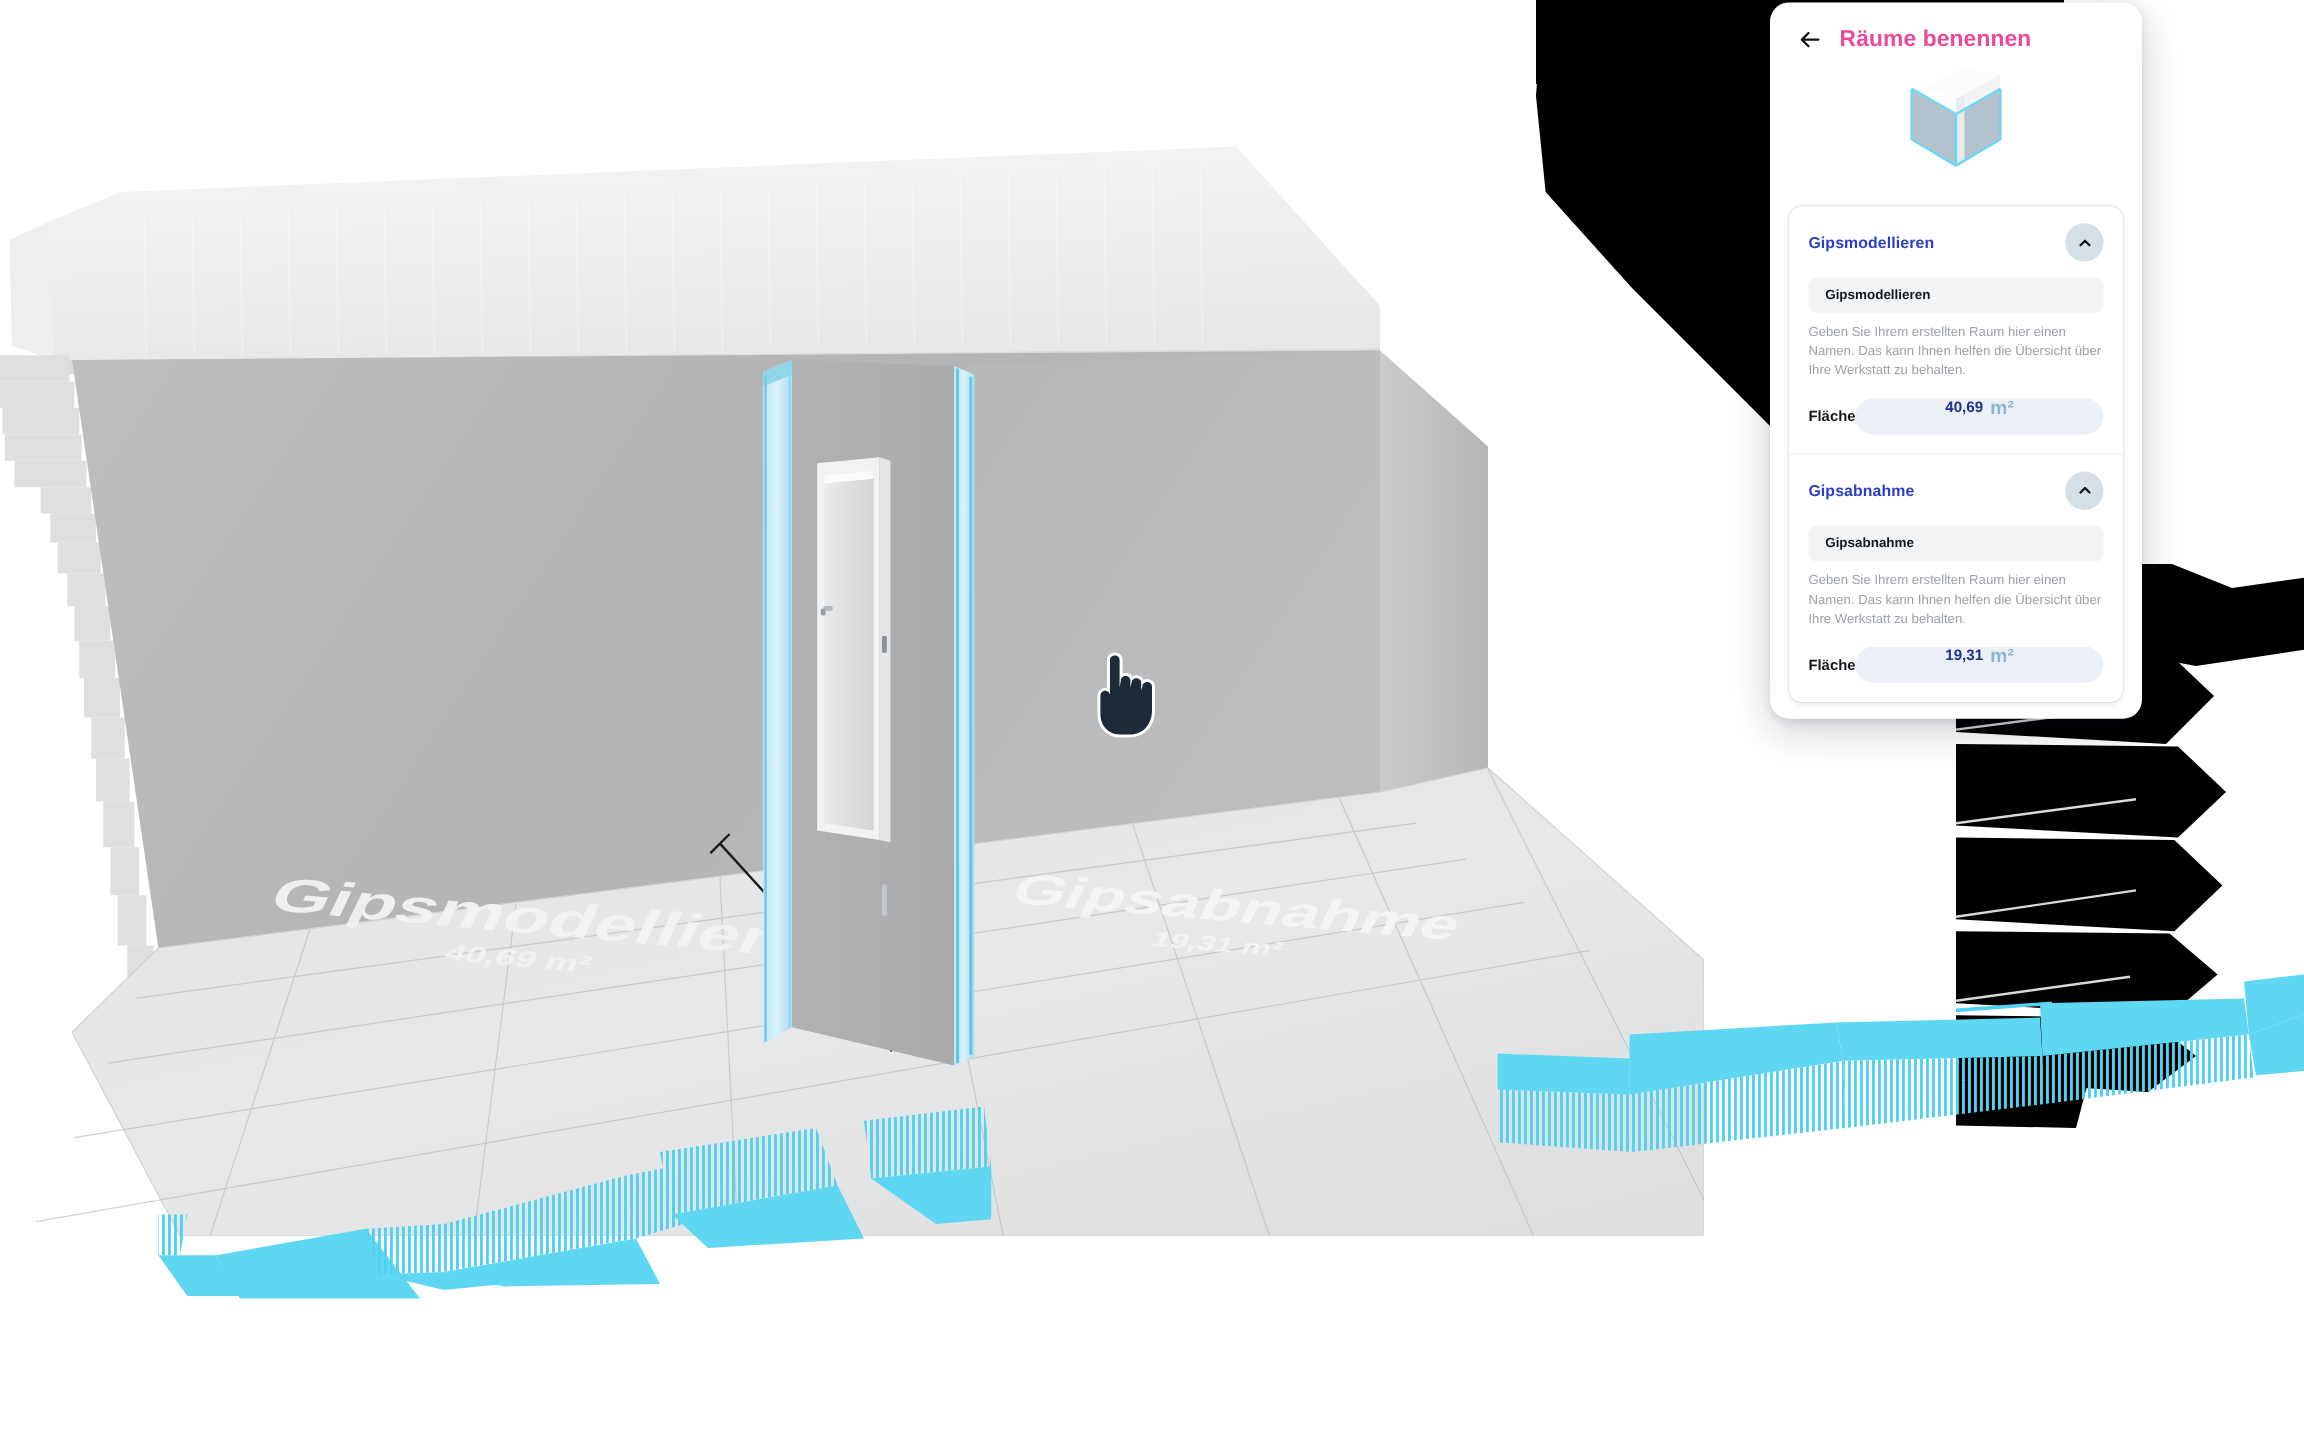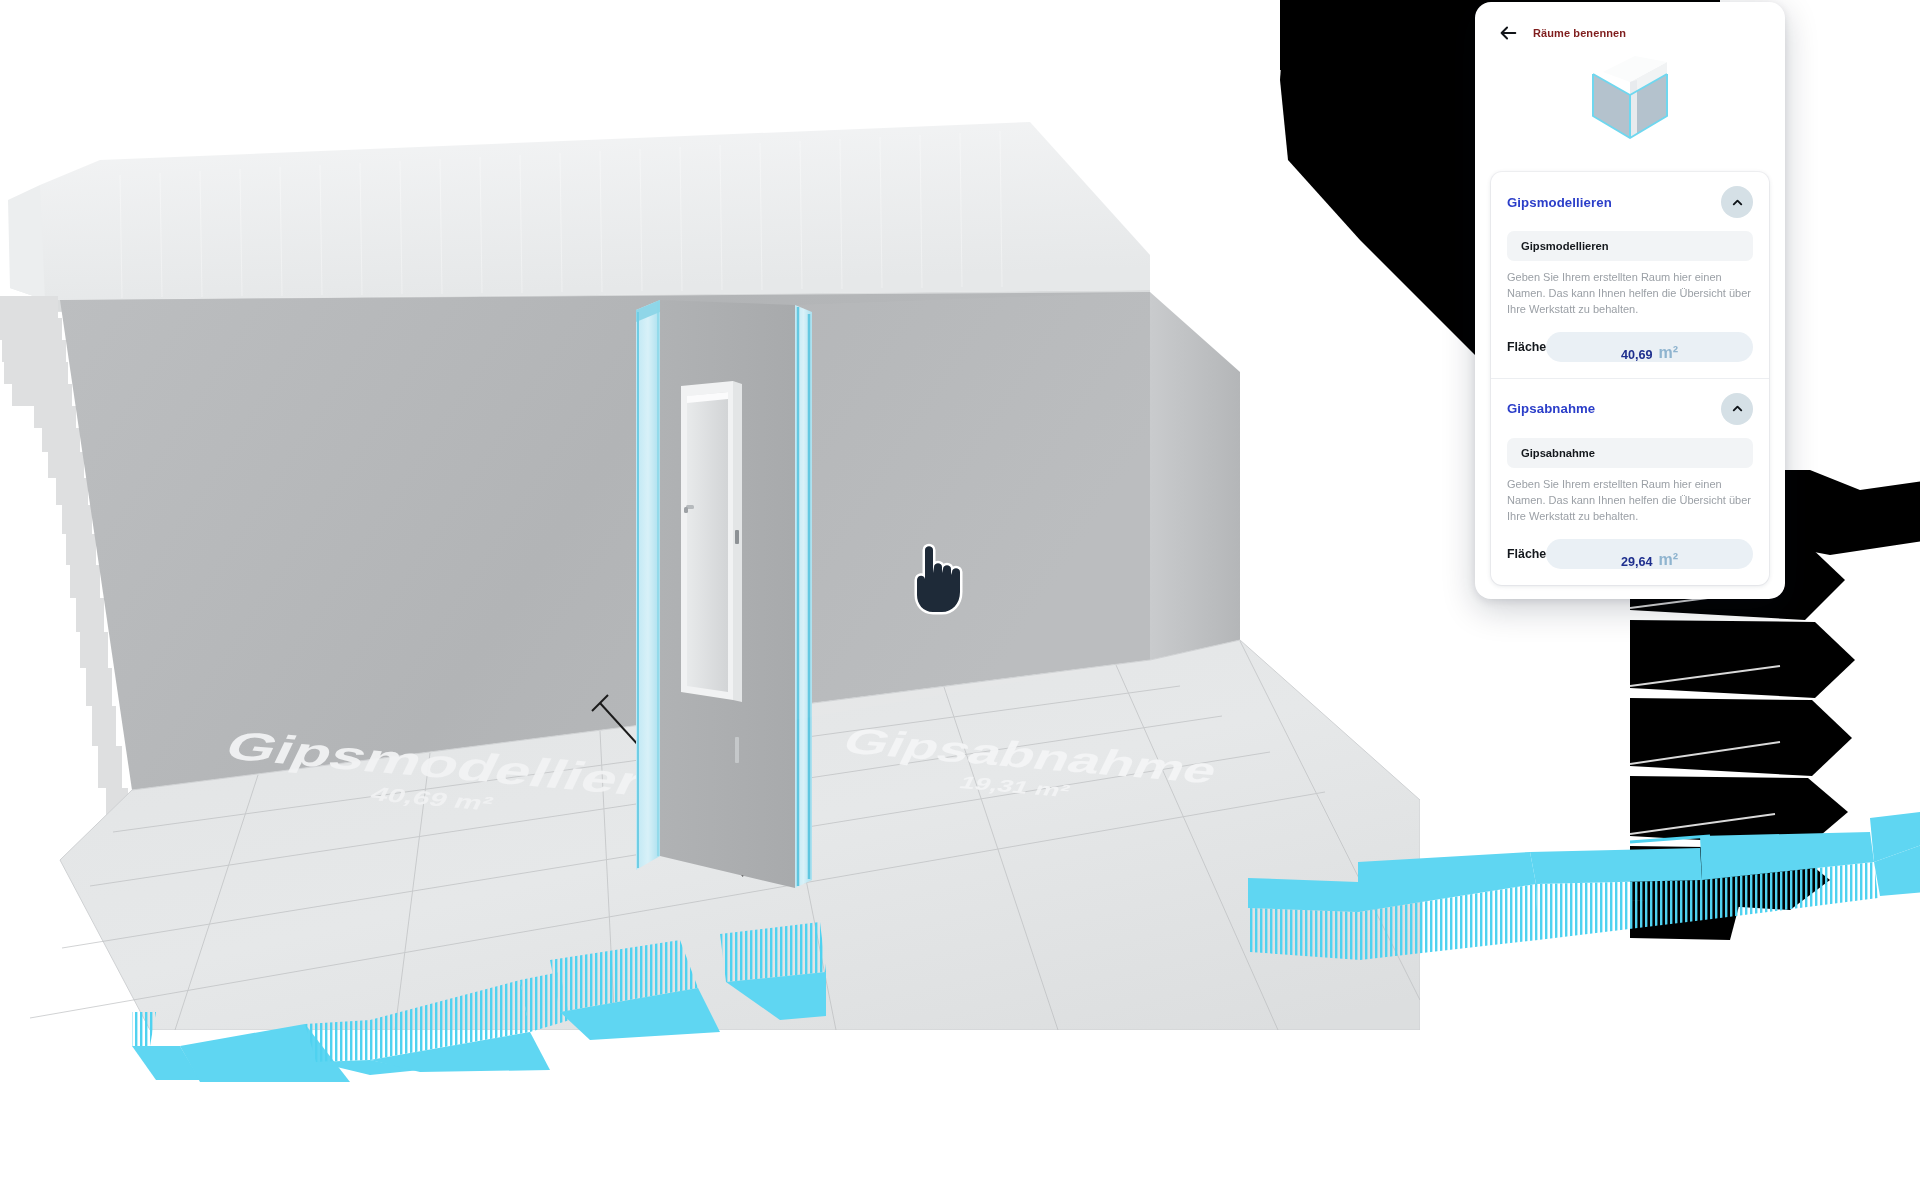--- a/index.html
+++ b/index.html
@@ -32,21 +32,21 @@
     border-radius: 16px;
     box-shadow: 0 10px 34px rgba(10,20,40,0.20), 0 2px 8px rgba(10,20,40,0.10);
     padding: 14px 0 14px 0;
     z-index: 40;
   }
   .panel-head {
     display: flex; align-items: center; gap: 14px;
     padding: 6px 18px 4px 22px;
   }
   .back-arrow { width: 22px; height: 22px; display: block; cursor: pointer; flex: none; }
-  .panel-title { font-size: 11px; font-weight: 700; color: #7f1d1d; letter-spacing: .1px; text-align: center; }
+  .panel-title { font-size: 19px; font-weight: 700; color: #ec4899; letter-spacing: .1px; text-align: center; }
 
   .hero { display: flex; justify-content: center; align-items: center; height: 100px; margin-top: 8px; }
   .hero svg { display: block; }
 
   .panel-desc {
     padding: 16px 24px 0 24px;
     font-size: 10.6px; line-height: 1.55; color: #8d9298;
   }
 
   .rooms-card {
@@ -79,21 +79,21 @@
   }
   .name-input::placeholder { color: #9aa0a6; font-weight: 600; }
 
   .hint { margin-top: 9px; font-size: 11px; line-height: 1.45; color: #9ba0a6; }
 
   .area-row { margin-top: 14px; display: flex; align-items: center; gap: 0; }
   .area-label { font-size: 12.4px; font-weight: 700; color: #14181d; flex: none; }
   .area-chip {
     flex: 1; height: 30px; border-radius: 15px;
     background: #eaf0f5;
-    display: flex; align-items: flex-end; justify-content: center; gap: 6px;
+    display: flex; align-items: flex-start; justify-content: center; gap: 6px;
   }
   .area-value { font-size: 12.6px; font-weight: 700; color: #1e2f8e; }
   .area-unit  { font-size: 16px; font-weight: 700; color: #8fb4cf; }
 </style>
 </head>
 <body>
 
 <div id="stage">
 
   <svg id="scene" viewBox="0 0 1420 1030" width="1420" height="1030">
@@ -393,21 +393,21 @@
             <svg width="15" height="15" viewBox="0 0 24 24">
               <path d="M6 15 L12 9 L18 15" fill="none" stroke="#0f1419" stroke-width="3" stroke-linecap="round" stroke-linejoin="round"></path>
             </svg>
           </button>
         </div>
         <input class="name-input" type="text" value="Gipsabnahme" style="">
         <div class="hint">Geben Sie Ihrem erstellten Raum hier einen Namen. Das kann Ihnen helfen die Übersicht über Ihre Werkstatt zu behalten.</div>
         <div class="area-row">
           <span class="area-label">Fläche</span>
           <div class="area-chip">
-            <span class="area-value">29,64</span>
+            <span class="area-value">19,31</span>
             <span class="area-unit">m²</span>
           </div>
         </div>
       </div>
 
     </div>
   </div>
 
 </div>
 

